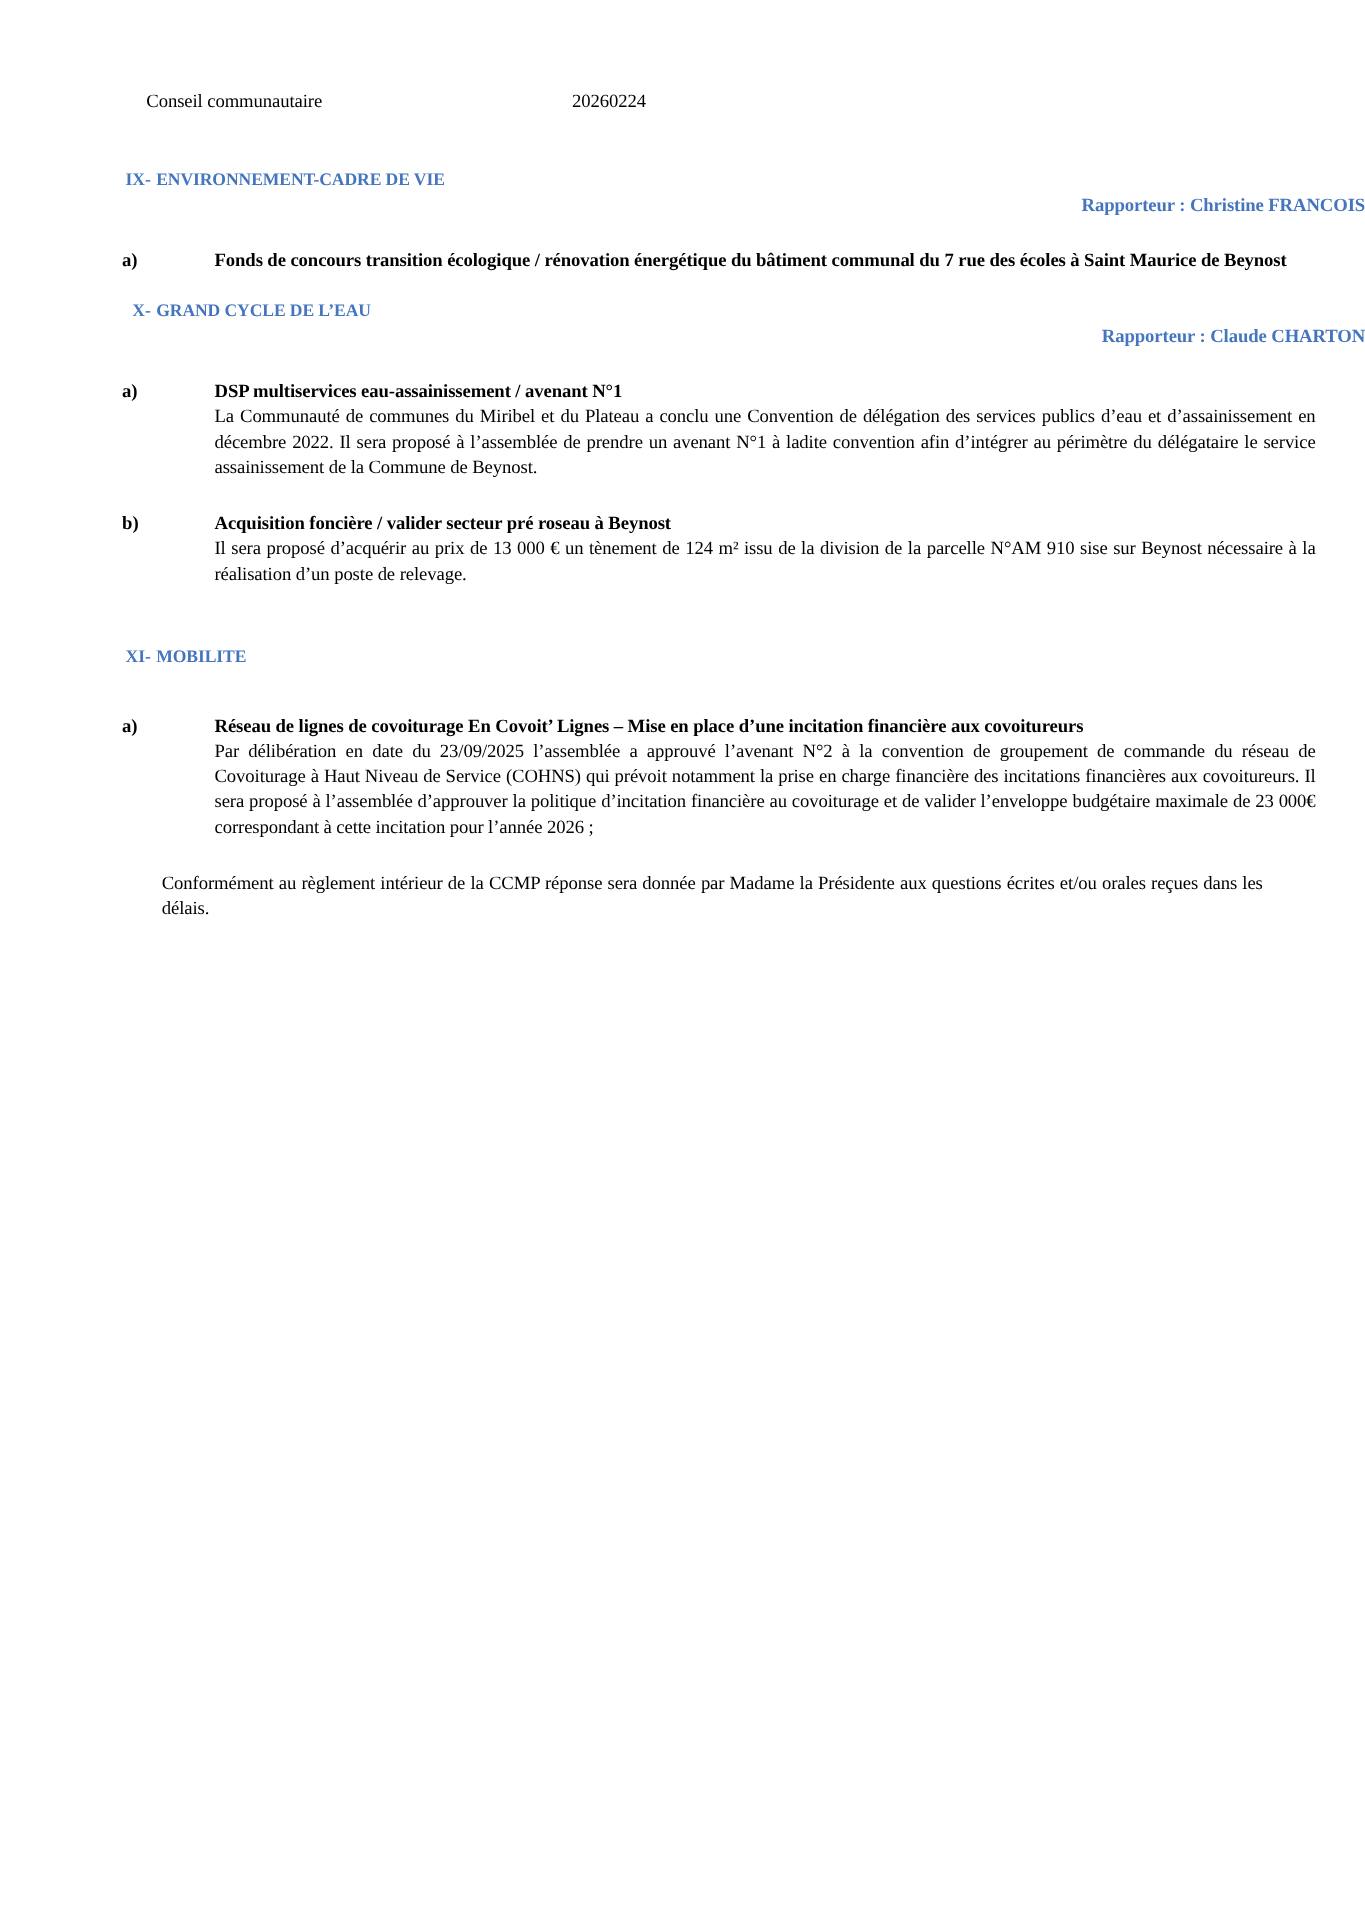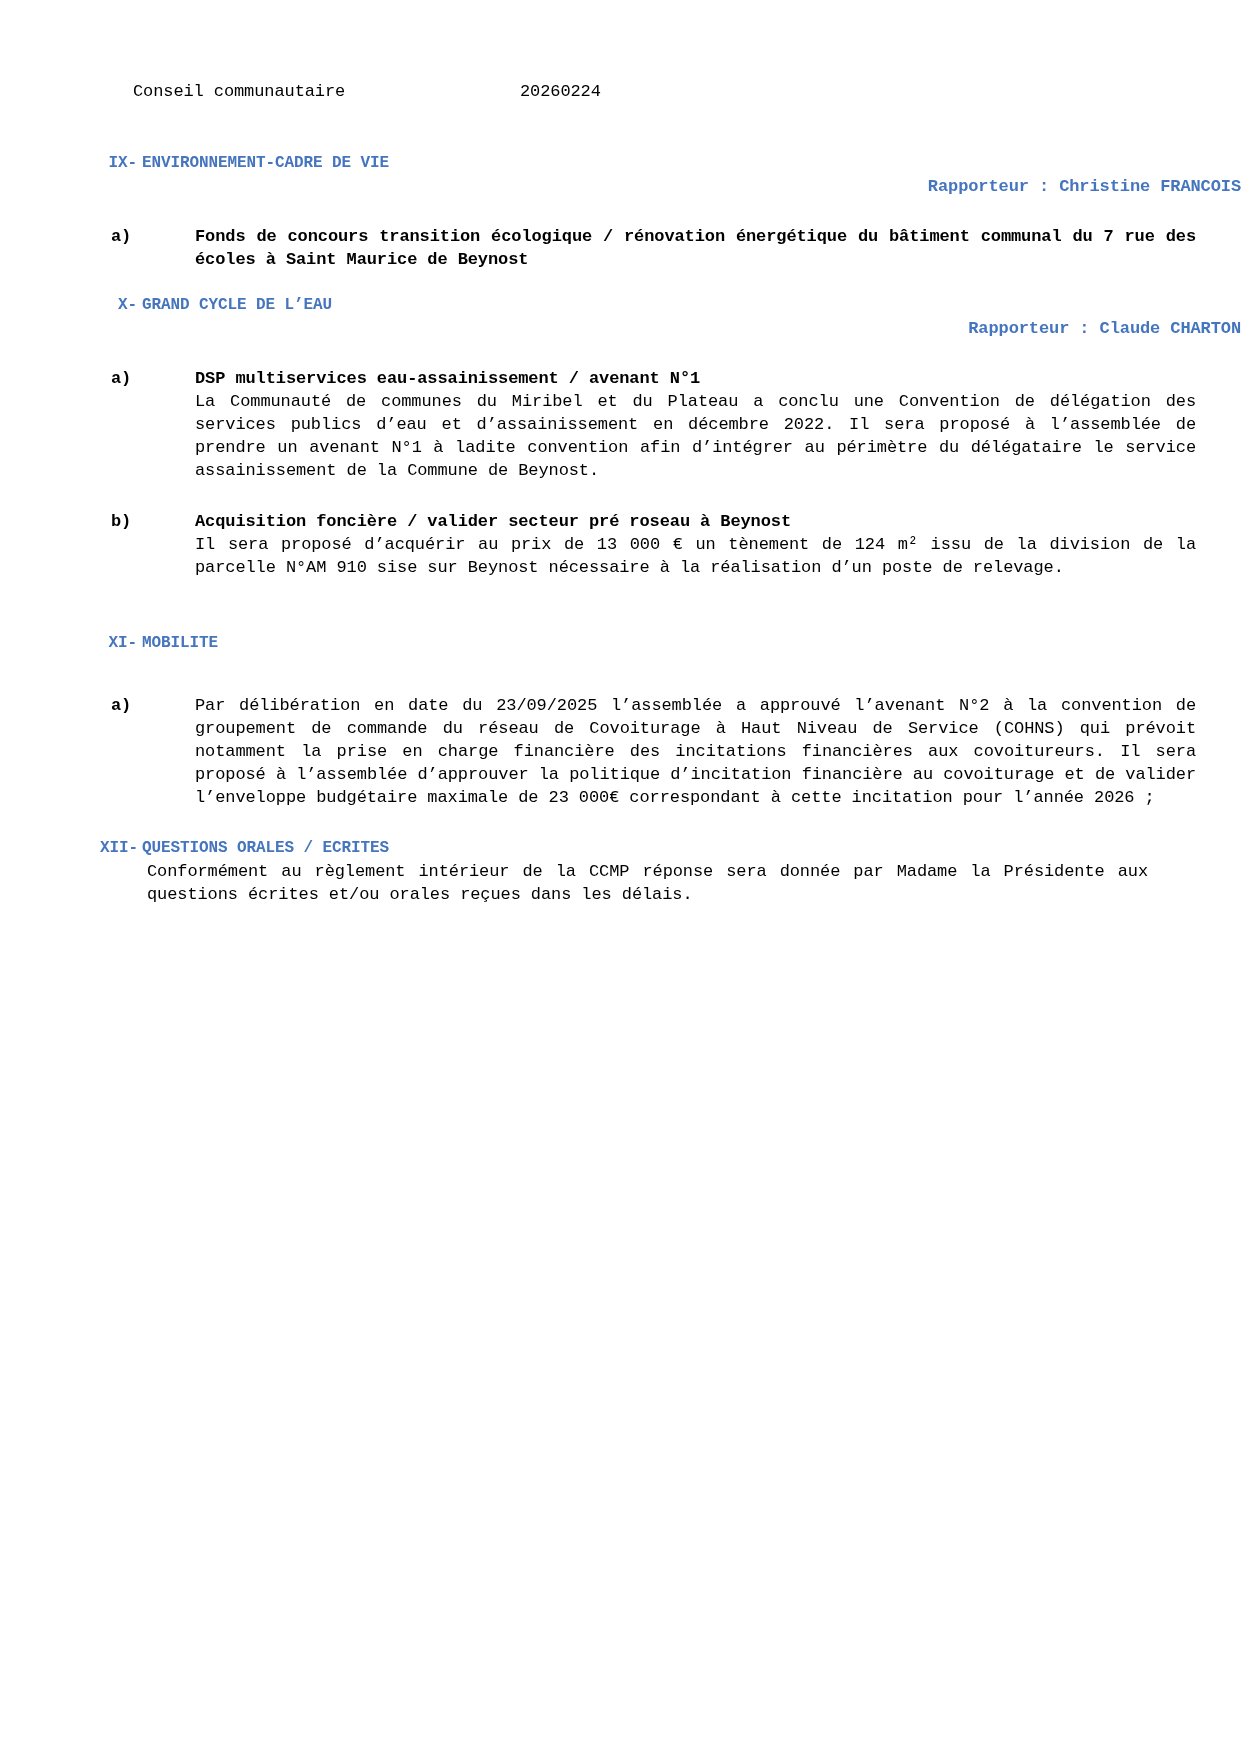--- a/index.html
+++ b/index.html
@@ -3,21 +3,21 @@
 <meta charset="utf-8">
 <style>
   :root { --accent:#4575BE; --ink:#000000; --paper:#FFFFFF; }
   * { box-sizing: border-box; }
   html,body { margin:0; padding:0; background:var(--paper); }
   .page {
     position:relative;
     width:1241px; height:1755px;
     background:var(--paper);
     color:var(--ink);
-    font-family:Liberation Mono, monospace;
+    font-family:Liberation Serif, serif;
     font-size:17px; line-height:23px; letter-spacing:-0.1px;
     overflow:hidden;
     border-radius:26px;
   }
   .doc-header { position:relative; height:23px; margin-top:80px; }
   .doc-header .hdr-left  { position:absolute; left:133px; top:0; white-space:nowrap; }
   .doc-header .hdr-right { position:absolute; left:520px; top:0; white-space:nowrap;text-align:center; }
 
   .section { }
   .sec-head {
@@ -87,26 +87,23 @@
 
   <div class="section" style="margin-top:53px">
     <div class="sec-head">
       <span class="sec-num">XI-</span>
       <span class="sec-title">MOBILITE</span>
     </div>
 
     <div class="item" style="margin-top:39px">
       <span class="item-label">a)</span>
       <div class="item-content">
+        <p class="item-heading">Réseau de lignes de covoiturage En Covoit’ Lignes – Mise en place d’une incitation financière aux covoitureurs</p>
         <p class="item-body">Par délibération en date du 23/09/2025 l’assemblée a approuvé l’avenant N°2 à la convention de groupement de commande du réseau de Covoiturage à Haut Niveau de Service (COHNS) qui prévoit notamment la prise en charge financière des incitations financières aux covoitureurs. Il sera proposé à l’assemblée d’approuver la politique d’incitation financière au covoiturage et de valider l’enveloppe budgétaire maximale de 23 000€ correspondant à cette incitation pour l’année 2026 ;</p>
       </div>
     </div>
   </div>
 
   <div class="section" style="margin-top:28px">
-    <div class="sec-head">
-      <span class="sec-num">XII-</span>
-      <span class="sec-title">QUESTIONS ORALES / ECRITES</span>
-    </div>
     <p class="sec-body">Conformément au règlement intérieur de la CCMP réponse sera donnée par Madame la Présidente aux questions écrites et/ou orales reçues dans les délais.</p>
   </div>
 
 </div>
 
 </body></html>

